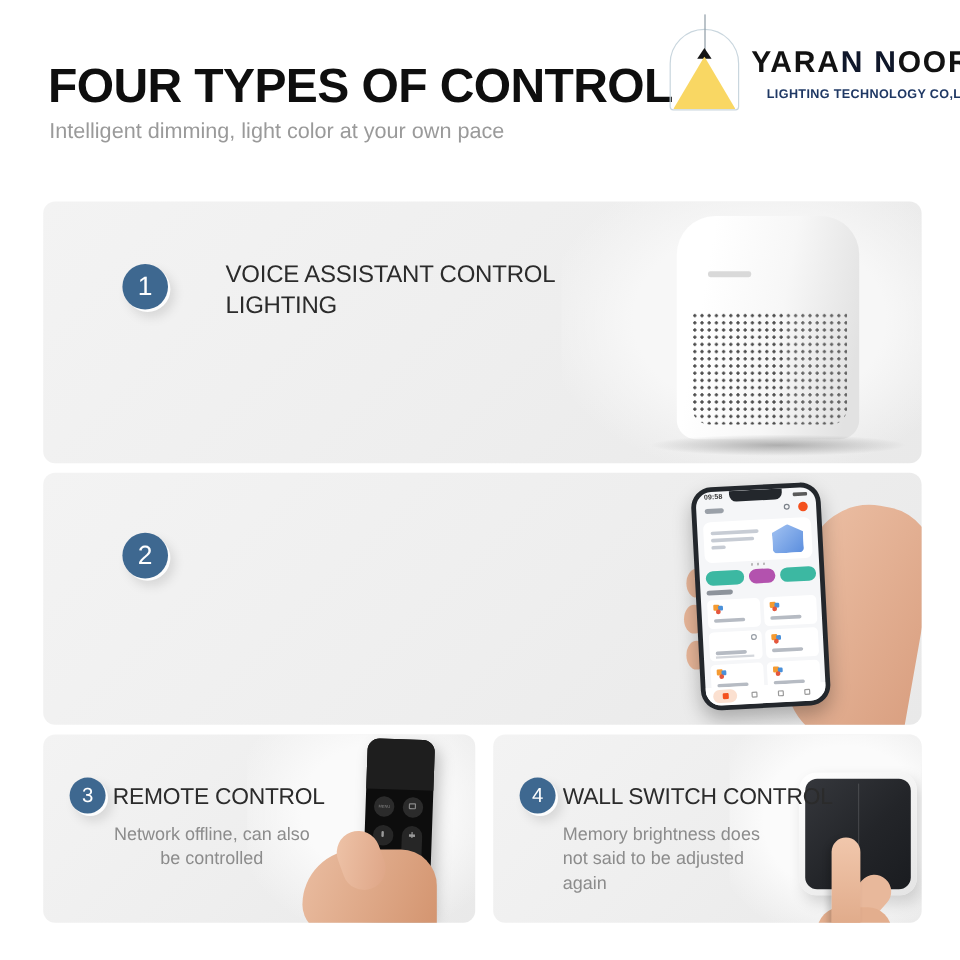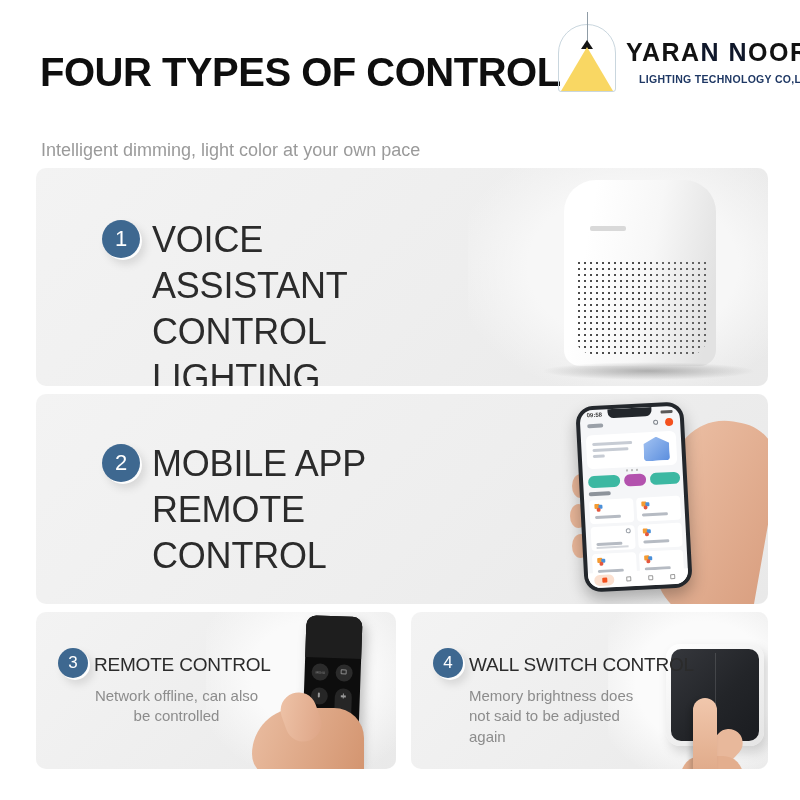--- a/index.html
+++ b/index.html
@@ -1,21 +1,21 @@
 <!DOCTYPE html>
 <html><head>
 <meta charset="utf-8">
 <style>
   * { margin:0; padding:0; box-sizing:border-box; }
   body { background:#ffffff; font-family:"Liberation Sans", sans-serif; }
   .canvas { position:relative; width:800px; height:800px; background:#ffffff; overflow:hidden; }
 
   
   .main-title { position:absolute; left:40px; top:50px; font-size:40px; font-weight:bold; color:#0e0e0e; letter-spacing:-0.5px;text-align:center; }
-  .main-subtitle { position:absolute; left:41px; top:99px; font-size:18px; color:#9a9a9a;margin-top:41px; }
+  .main-subtitle { position:absolute; left:41px; top:99px; font-size:18px; color:#9a9a9a; }
 
   
   .logo { position:absolute; right:14px; top:8px; width:238px; height:100px; }
   .lamp { position:absolute; left:8px; top:4px; width:62px; height:82px; }
   .lamp-arch { position:absolute; left:2px; top:12px; width:58px; height:68px; border:1px solid #c9d6de; border-radius:29px 29px 3px 3px; background:transparent; }
   .lamp-cord { position:absolute; left:50%; top:0; width:1px; height:30px; background:#8f9ca6; }
   .lamp-head { position:absolute; top:28px; left:50%; transform:translateX(-50%); width:0; height:0; border-left:6px solid transparent; border-right:6px solid transparent; border-bottom:9px solid #141414; }
   .lamp-beam { position:absolute; bottom:3px; left:50%; transform:translateX(-50%); width:52px; height:44px; background:#f9d763; clip-path:polygon(50% 0, 100% 100%, 0 100%); }
   .logo-text { position:absolute; left:78px; top:30px; white-space:nowrap; }
   .logo-name { font-size:25px; font-weight:bold; color:#121212; letter-spacing:1.5px; }
@@ -27,21 +27,21 @@
   #card1 { left:36px; top:168px; width:732px; height:218px; }
   #card2 { left:36px; top:394px; width:732px; height:210px; }
   #card3 { left:36px; top:612px; width:360px; height:157px; }
   #card4 { left:411px; top:612px; width:357px; height:157px; }
 
   .badge { position:absolute; display:flex; align-items:center; justify-content:center; background:#3e6890; color:#ffffff; border-radius:50%; box-shadow:2px 2px 0 rgba(255,255,255,0.95), 5px 6px 10px rgba(0,0,0,0.12); }
   .badge.lg { width:38px; height:38px; font-size:22px; }
   .badge.sm { width:30px; height:30px; font-size:17px; }
 
   .sec-title { position:absolute; color:#2b2b2b; line-height:1.28; letter-spacing:-0.2px; }
-  .lg-title { font-size:36px; width:300px; }
+  .lg-title { font-size:20px; width:300px;margin-left:36px; }
   .sm-title { font-size:19px; white-space:nowrap; }
   .sec-desc { position:absolute; color:#8c8c8c; line-height:1.35; }
   .lg-desc { font-size:17px; width:280px; }
   .sm-desc { font-size:15px; }
 
   
   .photo-blend { position:absolute; pointer-events:none; }
   .blend1 { right:0; top:0; width:300px; height:218px; background:radial-gradient(ellipse at 55% 45%, #f7f7f7 45%, rgba(247,247,247,0) 78%); }
   .speaker { position:absolute; left:528px; top:12px; width:152px; height:186px; background:linear-gradient(100deg,#ffffff 18%,#f7f7f7 55%,#e2e2e2 92%); border-radius:32px 32px 16px 16px; }
   .speaker-logo-mark { position:absolute; left:26px; top:46px; width:36px; height:5px; background:#d9d9d9; border-radius:2px; }
@@ -226,21 +226,20 @@
                 <i></i>
               </div>
             <div class="nav-dot nd1"></div>
             <div class="nav-dot nd2"></div>
             <div class="nav-dot nd3"></div>
           </div>
         </div>
       </div>
     </div>
     <div class="badge lg" style="left:66px; top:50px;">2</div>
-    <div class="sec-title lg-title" style="left:116px; top:47px;">MOBILE APP REMOTE CONTROL</div>
   </div>
 
   <div class="card" id="card3">
     <div class="photo-blend blend3"></div>
     <div class="remote">
       <div class="remote-touch"></div>
       <div class="r-btn r-menu">
           <span>MENU</span>
         </div>
       <div class="r-btn r-tv">

